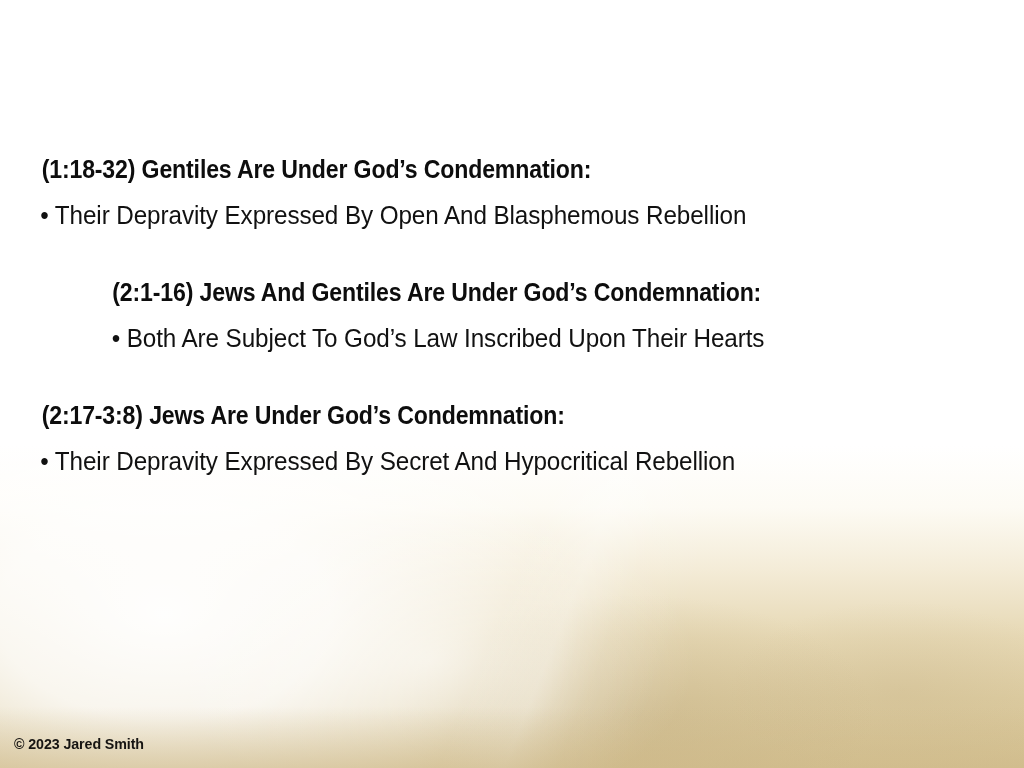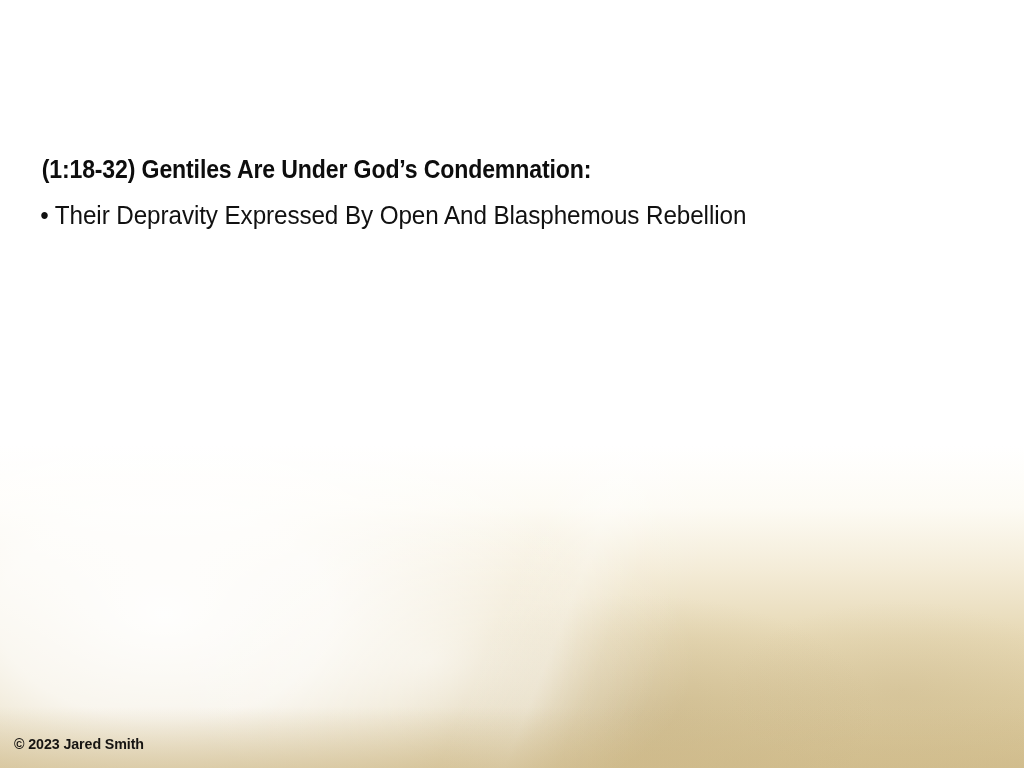--- a/index.html
+++ b/index.html
@@ -148,19 +148,27 @@
   <div class="bg-layer bg-streak"></div>
   <div class="bg-layer bg-bottom-edge"></div>
 
   <div id="content">
 
     <div class="group g1">
       <div class="heading indent-0">(1:18-32) Gentiles Are Under God’s Condemnation:</div>
       <div class="bullet indent-0b">• Their Depravity Expressed By Open And Blasphemous Rebellion</div>
     </div>
 
+    <div class="group g2">
+      <div class="heading indent-1">(2:1-16) Jews And Gentiles Are Under God’s Condemnation:</div>
+      <div class="bullet indent-1b">• Both Are Subject To God’s Law Inscribed Upon Their Hearts</div>
+    </div>
 
+    <div class="group g3">
+      <div class="heading indent-0">(2:17-3:8) Jews Are Under God’s Condemnation:</div>
+      <div class="bullet indent-0b">• Their Depravity Expressed By Secret And Hypocritical Rebellion</div>
+    </div>
 
 
     <div id="footer">© 2023 Jared Smith</div>
 
   </div>
 </div>
 
 </body></html>

